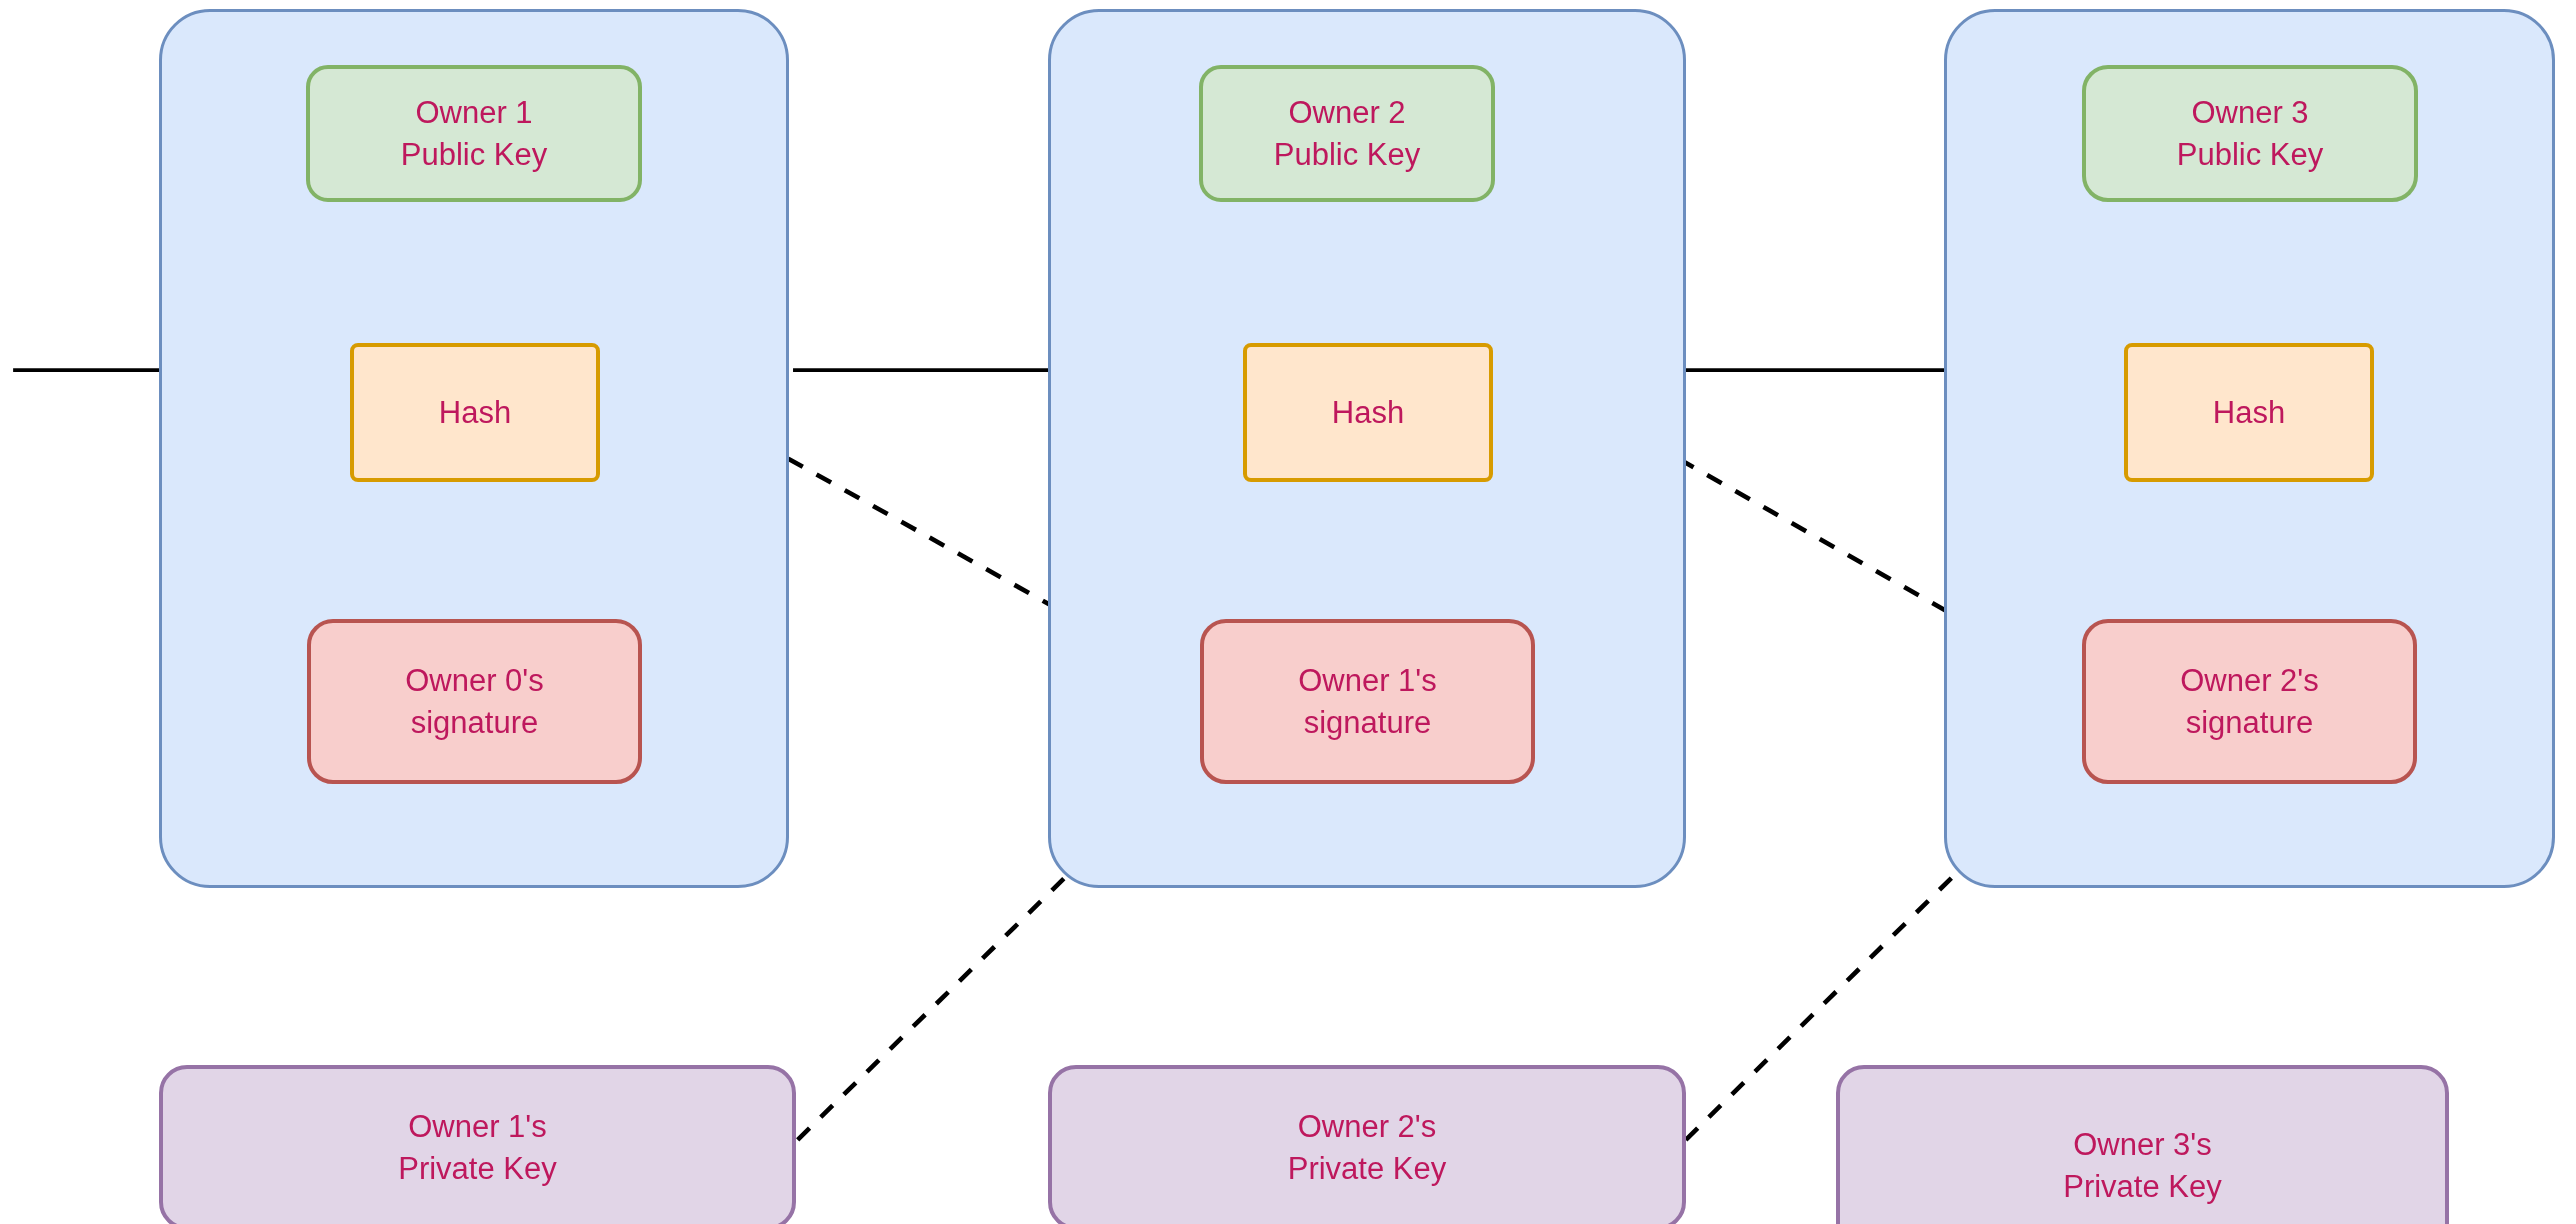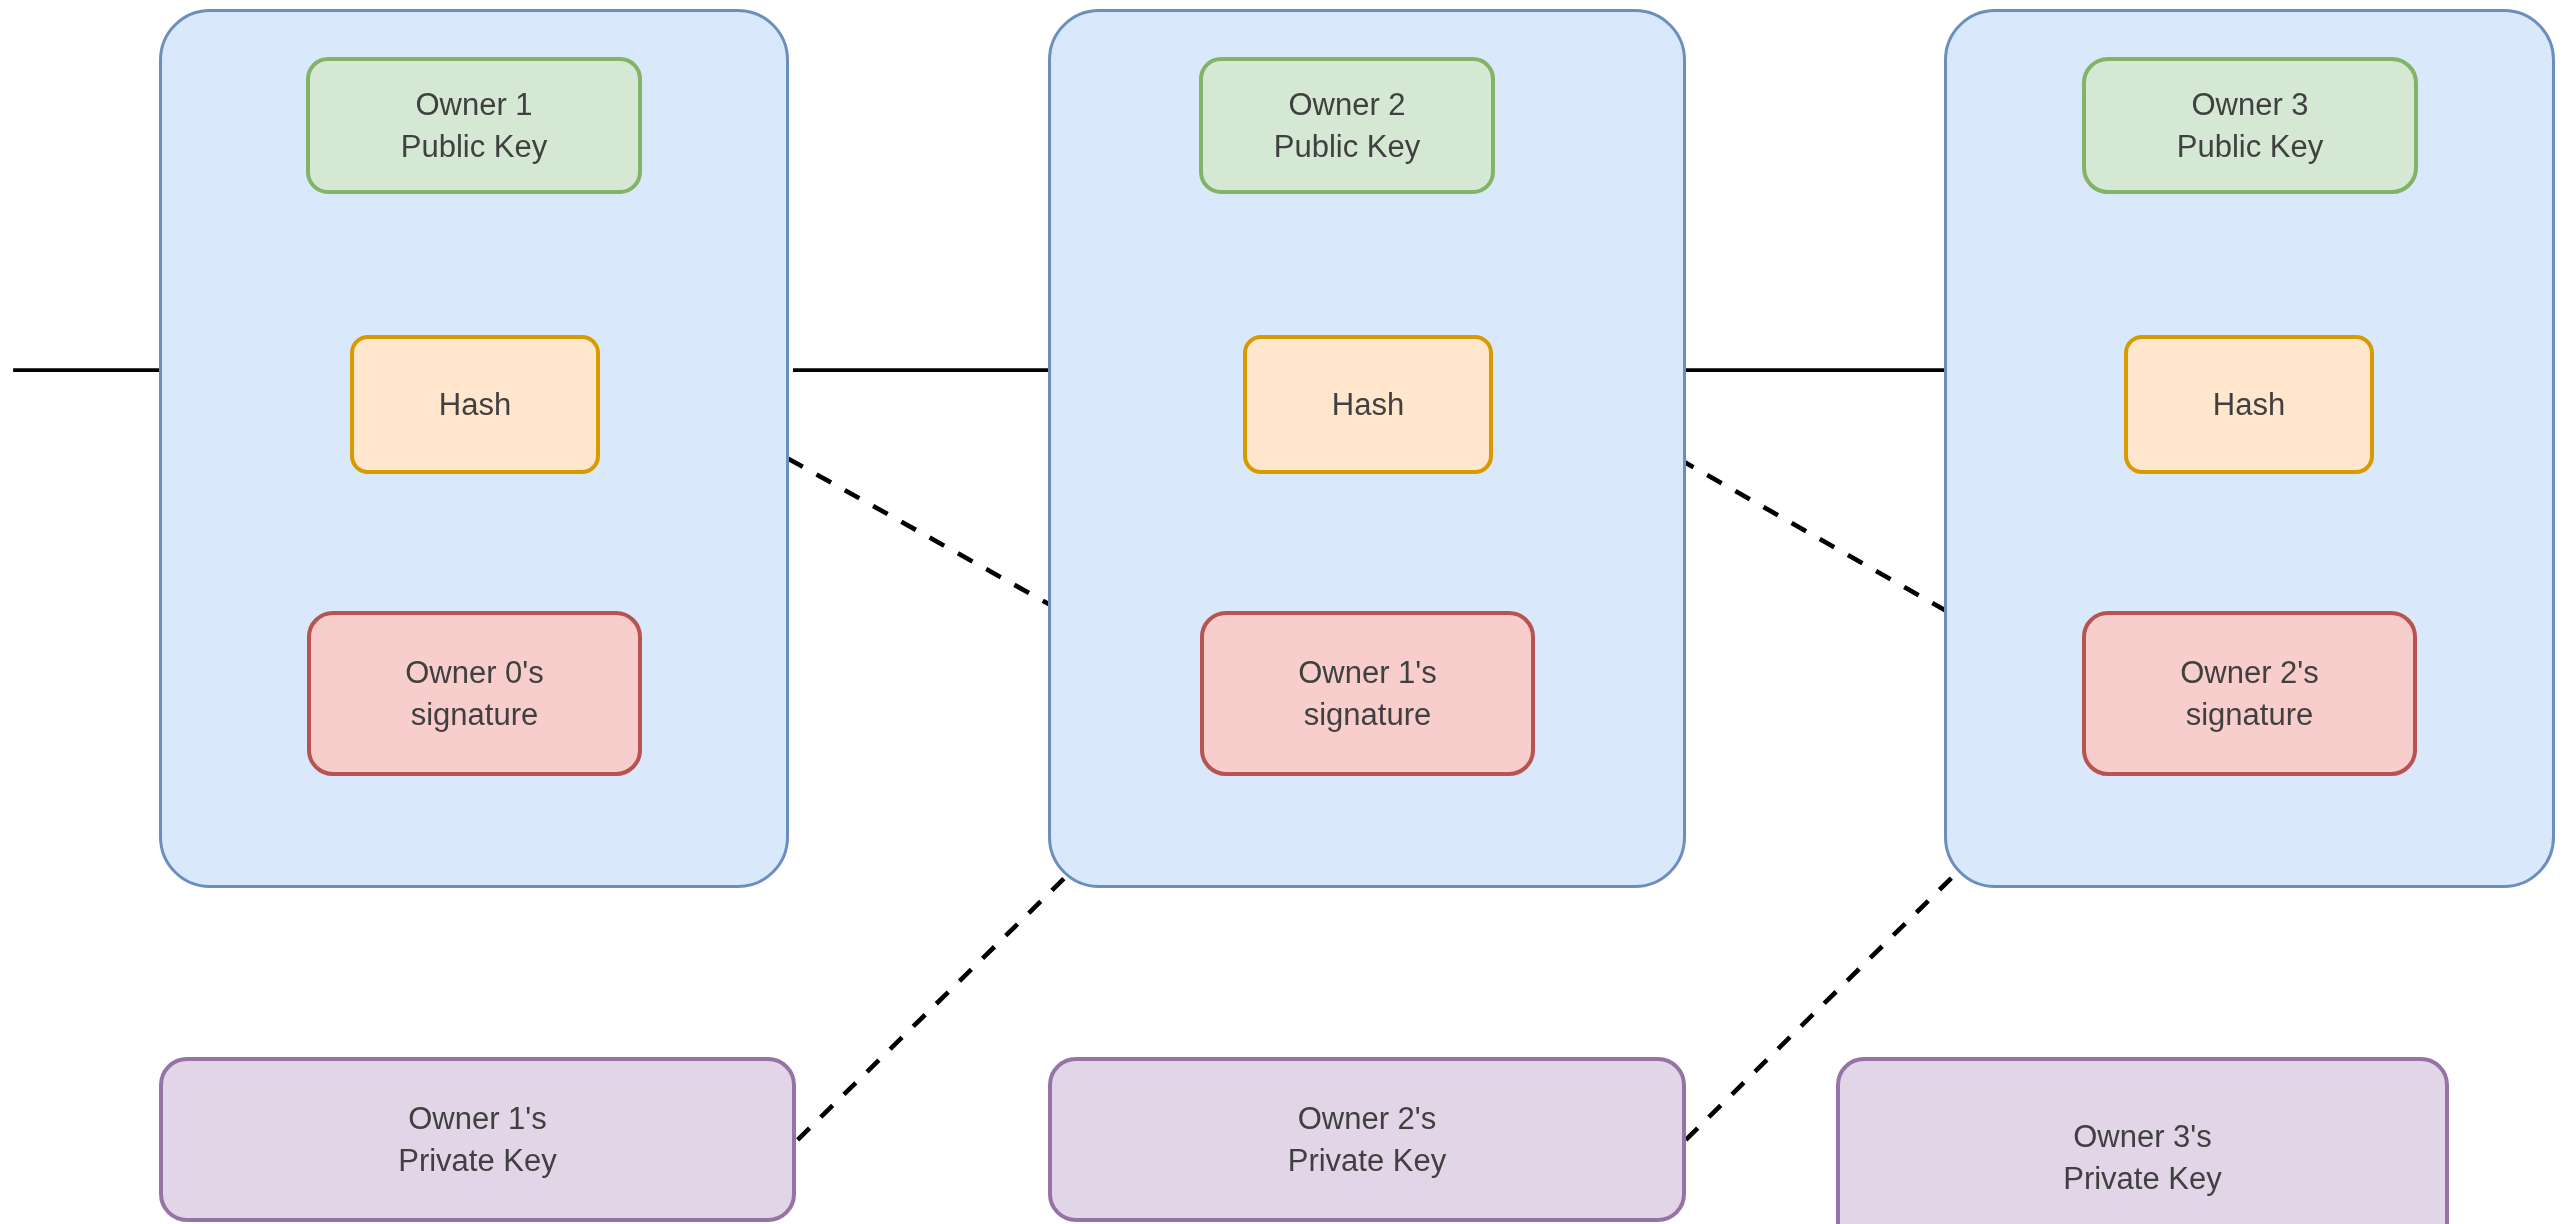--- a/index.html
+++ b/index.html
@@ -25,40 +25,41 @@
     pointer-events: none;
   }
   .node {
     position: absolute;
     box-sizing: border-box;
     display: flex;
     flex-direction: column;
     align-items: center;
     justify-content: center;
     text-align: center;
-    color: #404040;
+    color: #be185d;
     font-size: 31px;
     line-height: 42px;
+    margin-top: 8px;
   }
   .txblock {
     position: absolute;
     box-sizing: border-box;
     background: #dae8fc;
     border: 3.7px solid #6c8ebf;
     border-radius: 51px;
   }
   .pubkey {
     background: #d5e8d4;
     border: 4.6px solid #82b366;
     border-radius: 22px;
   }
   .hashbox {
     background: #ffe6cc;
     border: 4.6px solid #d79b00;
-    border-radius: 18px;
+    border-radius: 8px;
   }
   .sigbox {
     background: #f8cecc;
     border: 4.6px solid #b85450;
     border-radius: 26px;
   }
   .privkey {
     background: #e1d5e7;
     border: 4.6px solid #9673a6;
     border-radius: 28px;

